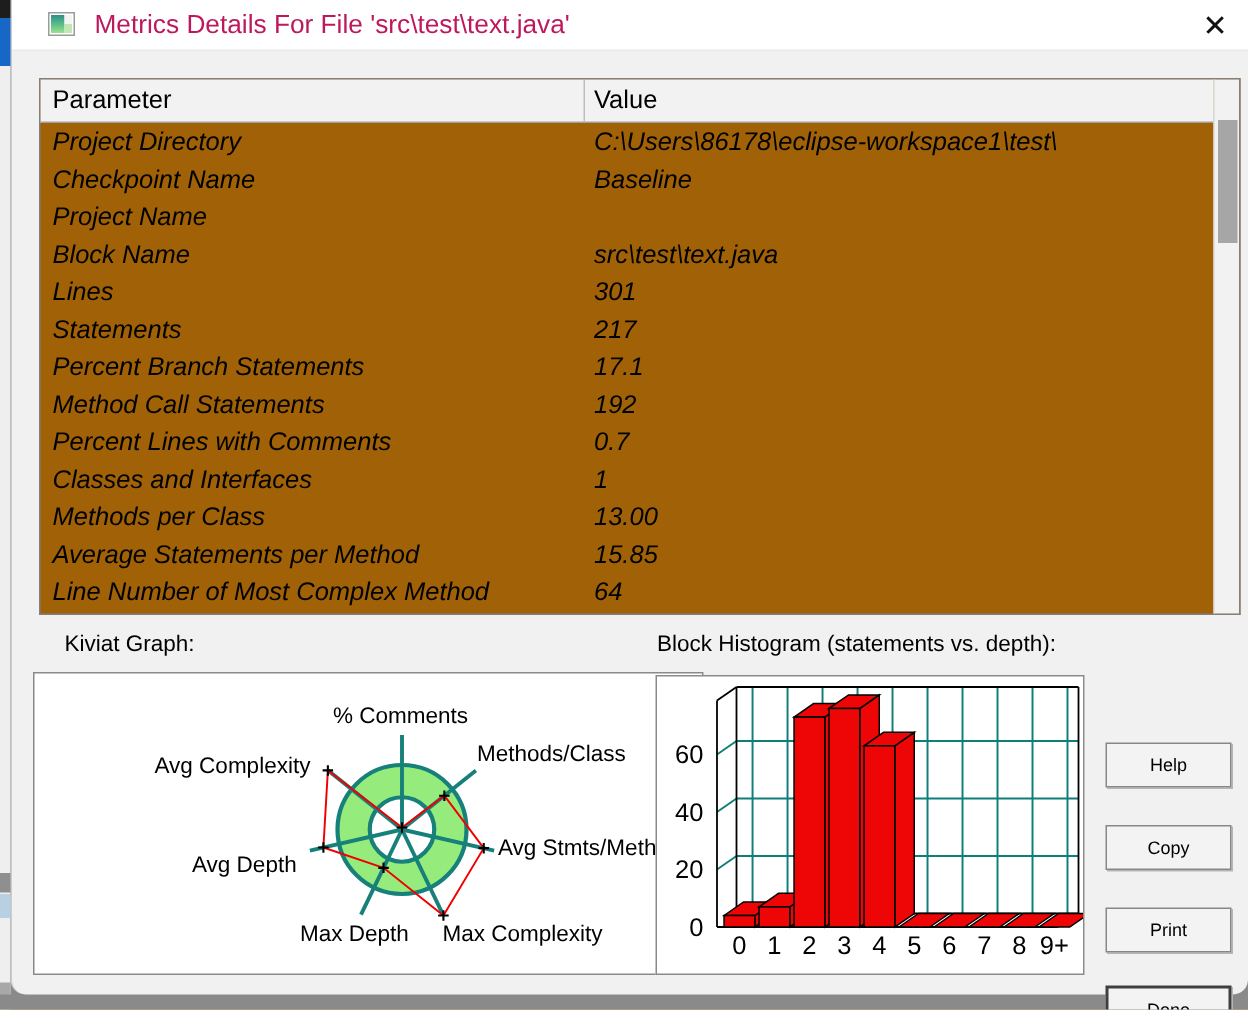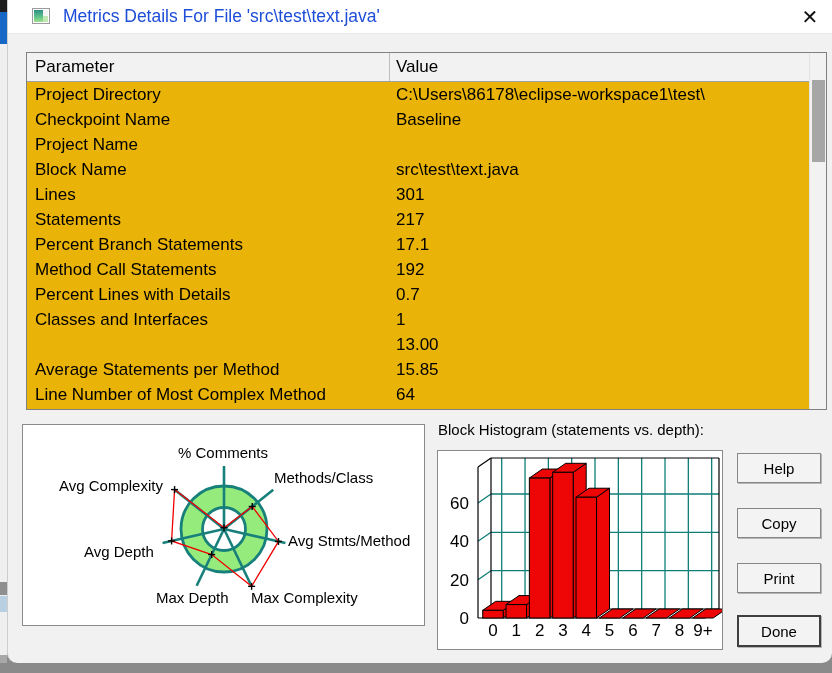--- a/index.html
+++ b/index.html
@@ -19,55 +19,55 @@
   
   #dialog{position:absolute;left:7px;top:0;width:825px;height:663px;background:#f1f1f1;
           border-bottom-left-radius:10px;border-bottom-right-radius:10px;
           border-left:1px solid #cdcdcd;box-sizing:border-box;}
   #titlebar{position:absolute;left:0;top:0;width:100%;height:34px;background:#ffffff;
             border-bottom:1px solid #e9e9e9;box-sizing:border-box;}
   #appicon{position:absolute;left:24px;top:8px;width:18px;height:16px;border:1px solid #9b9b9b;background:#fff;box-sizing:border-box;}
   #appicon .ic-l{position:absolute;left:1px;top:1px;width:9px;height:12px;background:linear-gradient(180deg,#2f8f86 0%,#5cc08a 55%,#9fe08f 100%);}
   #appicon .ic-tr{position:absolute;left:10px;top:1px;width:5px;height:6px;background:#f4f4f4;}
   #appicon .ic-br{position:absolute;left:10px;top:7px;width:5px;height:6px;background:#bfe8b2;}
-  #windowtitle{position:absolute;left:55px;top:6px;font-size:17.5px;color:#1d4ed8;white-space:nowrap;}
+  #windowtitle{position:absolute;left:55px;top:6px;font-size:17.5px;color:#be185d;white-space:nowrap;}
   #closebtn{position:absolute;left:787px;top:2px;width:30px;height:30px;display:flex;align-items:center;justify-content:center;
             font-size:20px;font-weight:400;color:#111;cursor:default;}
 
   
-  #mtable{position:absolute;left:18px;top:52px;width:801px;height:358px;background:#eab308;
+  #mtable{position:absolute;left:18px;top:52px;width:801px;height:358px;background:#a16207;
           border:1px solid #808080;box-sizing:border-box;}
   #mheader{position:absolute;left:0;top:0;right:17px;height:29px;background:#f2f2f2;
            border-bottom:1px solid #a0a0a0;box-sizing:border-box;}
   .hcell{position:absolute;top:0;height:28px;line-height:28px;font-size:17px;color:#000;}
   #hc-param{left:0;width:363px;padding-left:8px;border-right:1px solid #bdbdbd;box-sizing:border-box;}
   #hc-value{left:363px;right:0;padding-left:6px;}
-  #mrows{position:absolute;left:0;top:29px;right:17px;bottom:0;overflow:hidden;}
+  #mrows{position:absolute;left:0;top:29px;right:17px;bottom:0;overflow:hidden;font-style:italic;}
   .trow{position:relative;height:25px;line-height:25px;font-size:17px;color:#000;white-space:nowrap;}
   .cparam{position:absolute;left:8px;}
   .cvalue{position:absolute;left:369px;}
 
   
   #scrollbar{position:absolute;top:0;right:0;bottom:0;width:17px;background:#f2f2f2;border-left:1px solid #e2e2e2;box-sizing:border-box;}
   #scrollthumb{position:absolute;left:2px;width:13px;top:27px;height:82px;background:#a6a6a6;}
 
   
   .seclabel{position:absolute;font-size:15px;color:#000;}
   #kv-label{left:15px;top:421px;margin-left:20px;}
   #hg-label{left:430px;top:421px;}
 
   
-  #kv-box{position:absolute;left:14px;top:424px;width:401px;height:200px;background:#fff;border:1px solid #8a8a8a;}
+  #kv-box{position:absolute;left:14px;top:448px;width:401px;height:200px;background:#fff;border:1px solid #8a8a8a;padding-left:44px;}
   #hg-box{position:absolute;left:429px;top:450px;width:284px;height:198px;background:#fff;border:1px solid #8a8a8a;}
   svg{display:block;}
 
   
   .btn{position:absolute;left:729px;width:84px;height:30px;background:#f3f3f3;border:1px solid #878787;
-       box-shadow:1px 1px 0 #b5b5b5;font-size:15px;color:#000;display:flex;align-items:center;justify-content:center;
-       box-sizing:border-box;cursor:default;}
+       box-shadow:1px 1px 0 #b5b5b5;font-size:12px;color:#000;display:flex;align-items:center;justify-content:center;
+       box-sizing:border-box;cursor:default;margin-top:42px;}
   #btn-help{top:453px;}
   #btn-copy{top:508px;}
   #btn-print{top:563px;}
   #btn-done{top:615px;height:32px;border:2px solid #3f3f3f;}
 </style>
 </head>
 <body>
 
 <div id="screen">
 
@@ -126,28 +126,29 @@
           </div>
           <div class="trow">
             <span class="cparam">Percent Branch Statements</span>
             <span class="cvalue">17.1</span>
           </div>
           <div class="trow">
             <span class="cparam">Method Call Statements</span>
             <span class="cvalue">192</span>
           </div>
           <div class="trow">
-            <span class="cparam">Percent Lines with Details</span>
+            <span class="cparam">Percent Lines with Comments</span>
             <span class="cvalue">0.7</span>
           </div>
           <div class="trow">
             <span class="cparam">Classes and Interfaces</span>
             <span class="cvalue">1</span>
           </div>
           <div class="trow">
+            <span class="cparam">Methods per Class</span>
             <span class="cvalue">13.00</span>
           </div>
           <div class="trow">
             <span class="cparam">Average Statements per Method</span>
             <span class="cvalue">15.85</span>
           </div>
           <div class="trow">
             <span class="cparam">Line Number of Most Complex Method</span>
             <span class="cvalue">64</span>
           </div>

